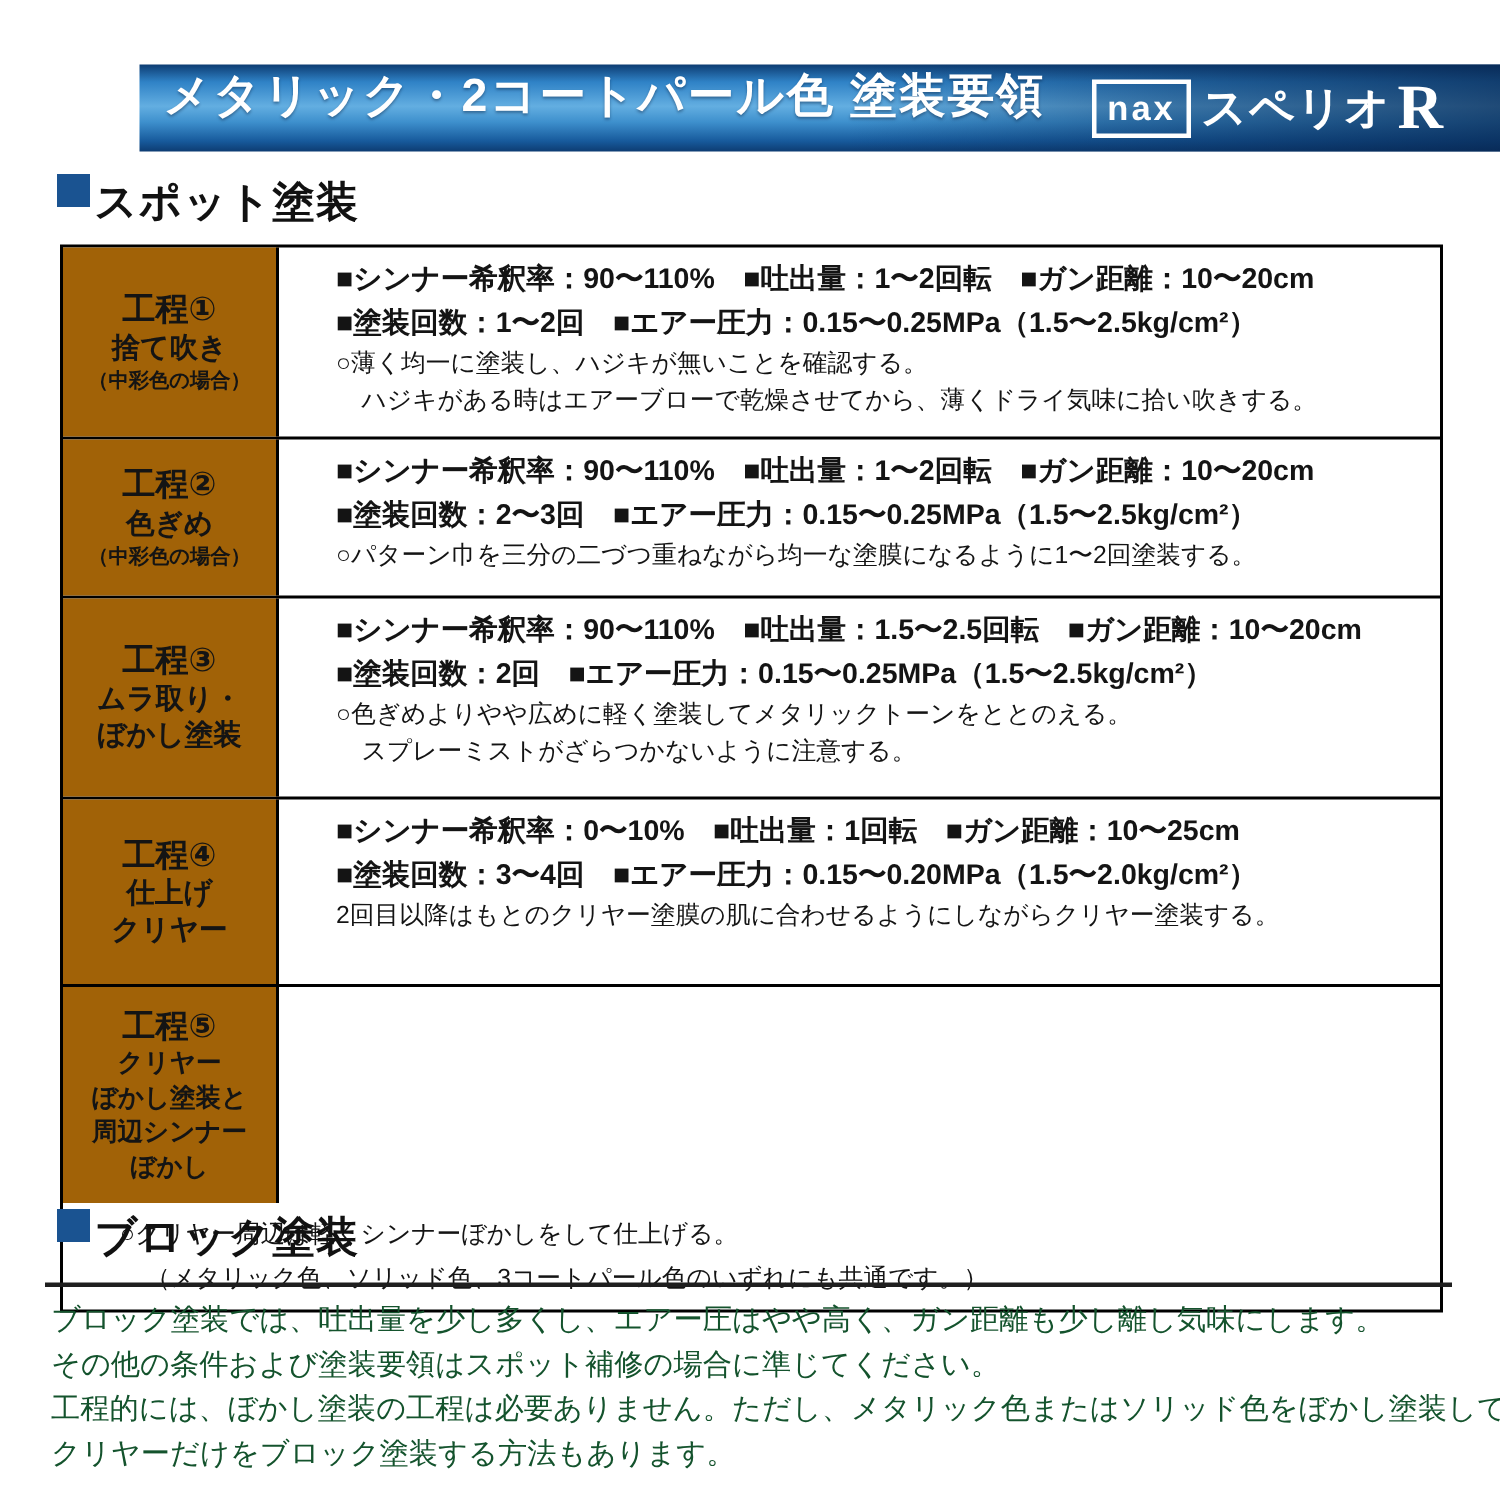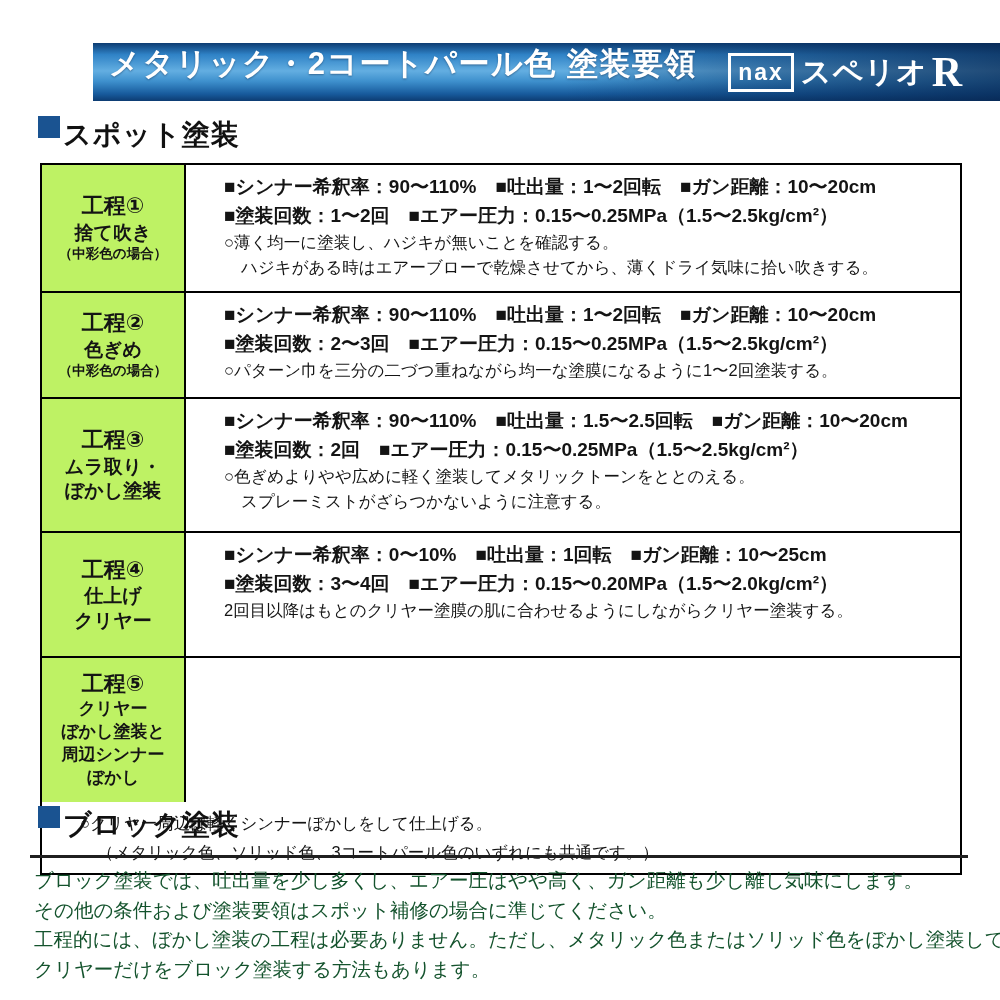--- a/index.html
+++ b/index.html
@@ -36,21 +36,21 @@
   .sh1 { top:116px; }
   .sh2 { top:806px; }
   .rule { position:absolute; left:30px; top:855px; width:938px; height:3px;
     background:#1f1f1f; }
 
   
   .ptable { position:absolute; left:40px; top:163px; width:922px;
     border:2px solid #000; background:#fff; }
   .prow { display:flex; border-top:2px solid #000; }
   .prow:first-child { border-top:none; }
-  .label-cell { width:144px; flex:0 0 144px; background:#bef264;
+  .label-cell { width:144px; flex:0 0 144px; background:#a16207;
     border-right:2px solid #000; display:flex; flex-direction:column;
     justify-content:center; align-items:center; text-align:center; padding:4px 2px; }
   .stage { font-size:22px; font-weight:bold; line-height:1.3; }
   .lname { font-size:19px; font-weight:bold; line-height:1.3; }
   .lname.small { font-size:17px; line-height:1.35; }
   .lparen { font-size:13.5px; font-weight:bold; line-height:1.4; }
   .content-cell { flex:1; display:flex; flex-direction:column;
     justify-content:flex-start; padding:7px 12px 6px 14px;margin-left:24px; }
   .spec { font-size:19px; font-weight:bold; line-height:29px; white-space:nowrap; }
   .note { font-size:16.5px; line-height:25px; white-space:nowrap; }

